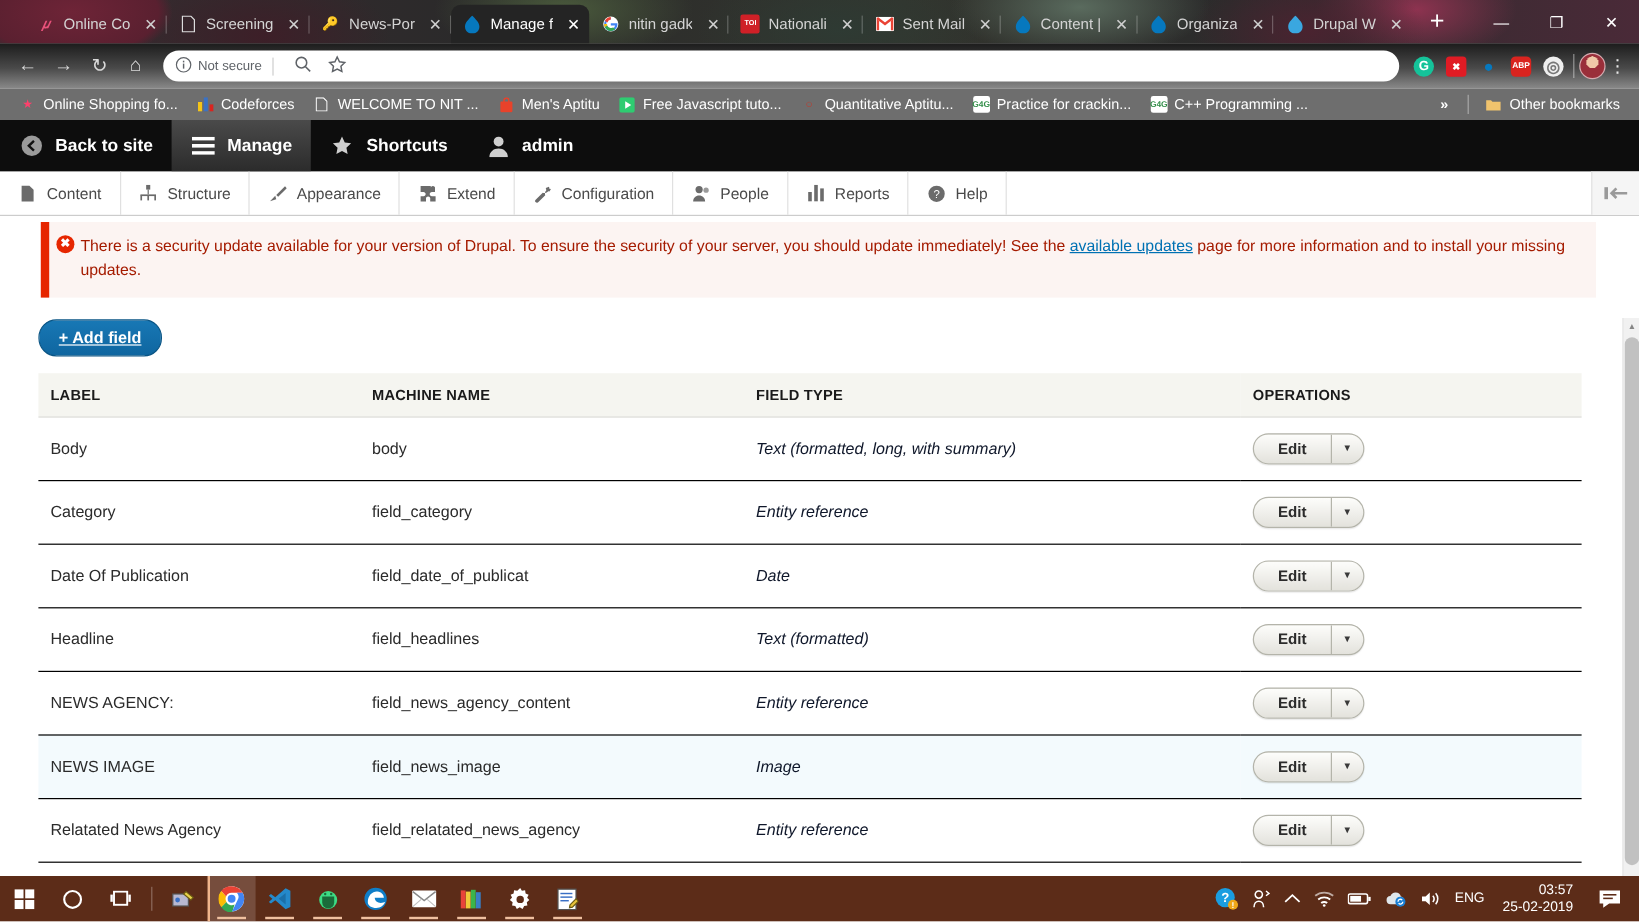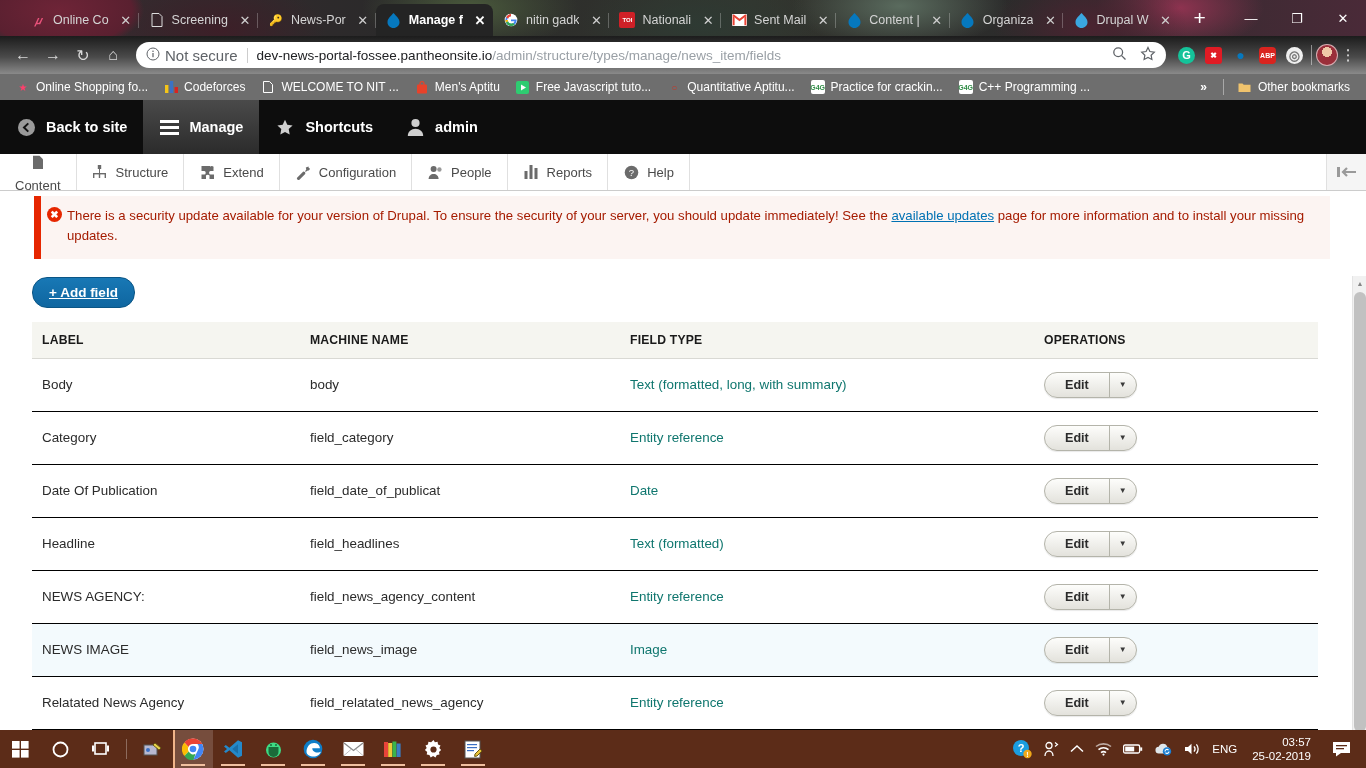--- a/index.html
+++ b/index.html
@@ -47,21 +47,20 @@
     mask-image: linear-gradient(90deg,#000 64px,rgba(0,0,0,0) 78px);
   }
   .tab .tclose {
     margin-left: 8px; width: 18px; text-align: center;
     color: #cfcfcf; font-size: 13px; flex: 0 0 18px;
   }
   .tab.active {
     background: #242424;
     border-radius: 8px 8px 0 0;
     color: #fff;
-    font-weight: bold;
   }
   .tab.active .tclose { color: #fff; }
   .tab .tsep {
     position: absolute; right: 0; top: 9px; height: 15px; width: 1px;
     background: rgba(255,255,255,0.25);
   }
   .newtab {
     width: 30px; height: 30px; margin-left: 6px; margin-bottom: 2px;
     color: #fff; font-size: 21px; line-height: 28px; text-align: center;
     flex: 0 0 30px;
@@ -85,21 +84,21 @@
     color: #d9d9d9;
   }
   .omnibox {
     flex: 1; height: 26px; margin: 0 8px;
     background: #fff; border-radius: 13px;
     display: flex; align-items: center; padding: 0 10px;
     font-size: 13.5px; min-width: 0; overflow: hidden;
   }
   .notsecure {
     display: flex; align-items: center; gap: 5px;
-    color: #5f6368; font-size: 15px; white-space: nowrap;
+    color: #5f6368; font-size: 11px; white-space: nowrap;
   }
   .omnisep { width: 1px; height: 15px; background: #cdcdcd; margin: 0 9px; flex: 0 0 1px;}
   .urlbox { flex: 1; white-space: nowrap; overflow: hidden; color: #9aa0a6; }
   .urlbox b { color: #202124; font-weight: normal; }
   .omni-right { display: flex; align-items: center; gap: 13px; color: #5f6368; margin-left: 8px;}
   .exts { display: flex; align-items: center; gap: 10px; padding: 0 4px; }
   .ext { width: 17px; height: 17px; border-radius: 3px; flex: 0 0 17px;
          display:flex;align-items:center;justify-content:center;
          font-size: 8px; font-weight: bold; color:#fff; }
   .tbsep { width:1px; height:20px; background: rgba(255,255,255,.45); margin: 0 4px;}
@@ -118,36 +117,36 @@
   .bmico { width: 14px; height: 14px; flex: 0 0 14px;
            display:flex;align-items:center;justify-content:center;font-size:10px;}
   .bmspill { margin-left: auto; display: flex; align-items: center; }
   .bmsep { width:1px;height:16px;background:rgba(255,255,255,.4);margin:0 6px;}
 
   
   .page { height: 630px; position: relative; background: #fff; overflow: hidden; }
 
   
   .dtoolbar {
-    height: 54px; background: #0d0d0d; display: flex; align-items: stretch;
+    height: 43px; background: #0d0d0d; display: flex; align-items: stretch;
     color: #fff; font-size: 14.5px; font-weight: bold;
     position: relative;
   }
   .dtab { display: flex; align-items: center; gap: 10px; padding: 0 16px; white-space: nowrap; }
   .dtab.active { background: linear-gradient(180deg,#4a4a4a,#2b2b2b); }
   .dico { display:flex;align-items:center;justify-content:center; width:20px;flex:0 0 20px;}
 
   .dsubnav {
     height: 37px; background: #fff; border-bottom: 1px solid #ccc;
     display: flex; align-items: stretch; font-size: 13px; color: #4a4a4a;
     position: relative;
   }
   .dsub { display: flex; align-items: center; gap: 8px; padding: 0 15px;
           border-right: 1px solid #e0e0e0; white-space: nowrap; }
-  .dsub:first-child { border-left: none; flex-direction: column; }
+  .dsub:first-child { border-left: none; }
   .subico { width:16px;height:16px;flex:0 0 16px;display:flex;align-items:center;justify-content:center; }
   .trayToggle {
     margin-left: auto; width: 40px; display: flex; align-items: center; justify-content: center;
     border-left: 1px solid #e0e0e0; background: #f5f5f5; color: #8a8a8a;
   }
 
   
   .content { padding: 0; position: relative; height: 550px; }
 
   .warning {
@@ -184,21 +183,21 @@
     border-bottom: 1px solid #d9d9d4;
   }
   table.fields tbody td {
     padding: 13px 10px; border-bottom: 1px solid #000000;
     color: #2b2b2b; vertical-align: middle;
   }
   table.fields tbody tr.tinted td { background: #f3fafd; }
   td.c-label { width: 268px; }
   td.c-machine { width: 320px; }
   td.c-type { width: 414px; }
-  td.c-type a { color: #0f766e; text-decoration: none; }
+  td.c-type a { color: #0f172a; text-decoration: none; font-style: italic; }
   td.c-ops { width: 284px; }
 
   .opsbtn {
     display: inline-flex; align-items: stretch;
     border: 1px solid #b4b4aa; border-radius: 14px;
     background: linear-gradient(180deg,#fdfdfb,#e3e2dc);
     overflow: hidden; height: 26px;
     box-shadow: 0 1px 1px rgba(0,0,0,.09);
   }
   .opsbtn .oe {
@@ -376,21 +375,20 @@
         <span>
           <svg width="14" height="14" viewBox="0 0 14 14">
               <circle cx="7" cy="7" r="6" fill="none" stroke="#5f6368"></circle>
               <rect x="6.4" y="6" width="1.2" height="4.2" fill="#5f6368"></rect>
               <rect x="6.4" y="3.6" width="1.2" height="1.4" fill="#5f6368"></rect>
             </svg>
         </span>
         <span>Not secure</span>
       </span>
       <span class="omnisep"></span>
-      <span class="urlbox"><b>dev-news-portal-fossee.pantheonsite.io</b><span>/admin/structure/types/manage/news_item/fields</span></span>
       <span class="omni-right">
         <span>
           <svg width="15" height="15" viewBox="0 0 15 15">
               <circle cx="6.2" cy="6.2" r="4.4" fill="none" stroke="#5f6368" stroke-width="1.3"></circle>
               <line x1="9.6" y1="9.6" x2="13.5" y2="13.5" stroke="#5f6368" stroke-width="1.3"></line>
             </svg>
         </span>
         <span>
           <svg width="16" height="16" viewBox="0 0 16 16">
               <path d="M8 1.5l1.9 4 4.4.6-3.2 3.1.8 4.3L8 11.5l-3.9 2 .8-4.3L1.7 6.1l4.4-.6z" fill="none" stroke="#5f6368" stroke-width="1.2"></path>
@@ -534,20 +532,29 @@
           <svg width="15" height="14" viewBox="0 0 15 14">
               <rect x="5.8" y="0" width="3.4" height="4" fill="#6b6b6b"></rect>
               <rect x="7" y="4" width="1" height="4" fill="#6b6b6b"></rect>
               <rect x="1" y="8" width="13" height="1.4" fill="#6b6b6b"></rect>
               <rect x="1" y="9" width="1.4" height="4" fill="#6b6b6b"></rect>
               <rect x="6.8" y="9" width="1.4" height="4" fill="#6b6b6b"></rect>
               <rect x="12.6" y="9" width="1.4" height="4" fill="#6b6b6b"></rect>
             </svg>
         </span>
         <span>Structure</span>
+      </div>
+      <div class="dsub">
+        <span class="subico">
+          <svg width="15" height="15" viewBox="0 0 15 15">
+              <path d="M13.5 1.2L6.2 8.4l1.6 1.6 7.2-7.2z" fill="#6b6b6b"></path>
+              <path d="M5.4 9.1L1 13.8l5.2-1.8z" fill="#6b6b6b"></path>
+            </svg>
+        </span>
+        <span>Appearance</span>
       </div>
       <div class="dsub">
         <span class="subico">
           <svg width="15" height="15" viewBox="0 0 15 15">
               <path d="M5 1h5v2.2a1.8 1.8 0 113.5 0V6h-2.2a1.8 1.8 0 100 3.5H14V14H9.5v-2a1.8 1.8 0 10-3.5 0v2H1.5V9.5h2a1.8 1.8 0 100-3.5h-2V1z" fill="#6b6b6b"></path>
             </svg>
         </span>
         <span>Extend</span>
       </div>
       <div class="dsub">

